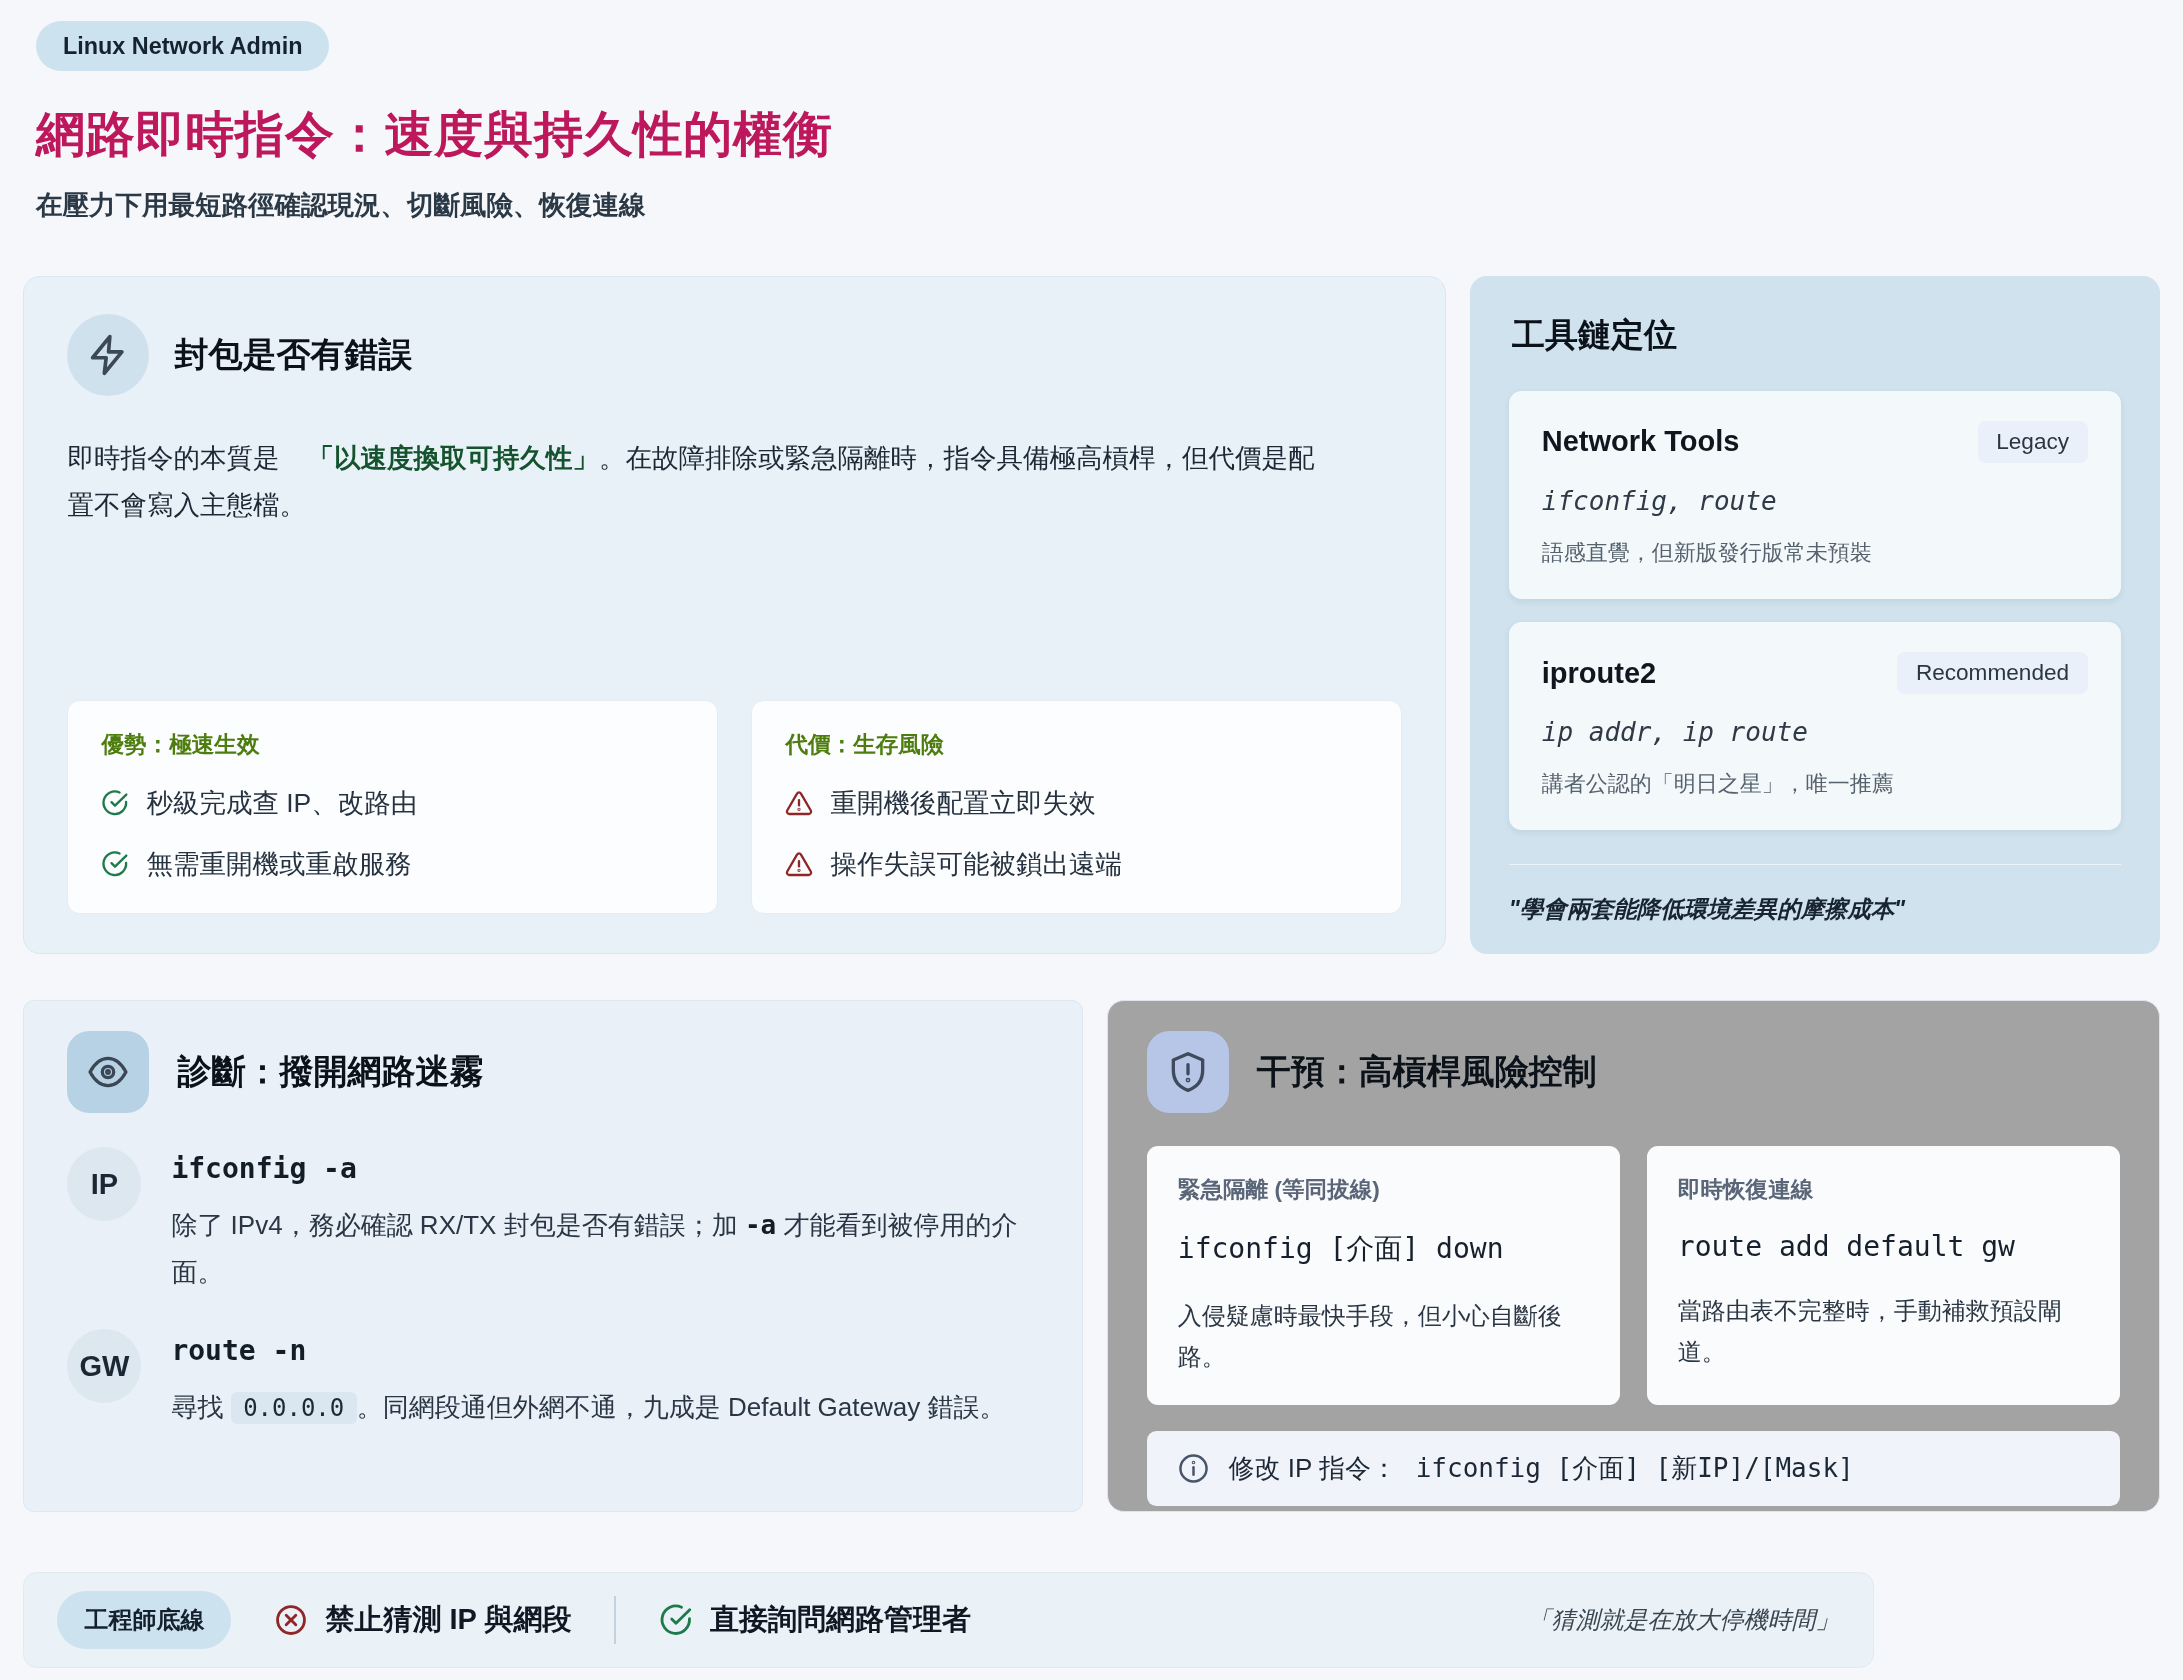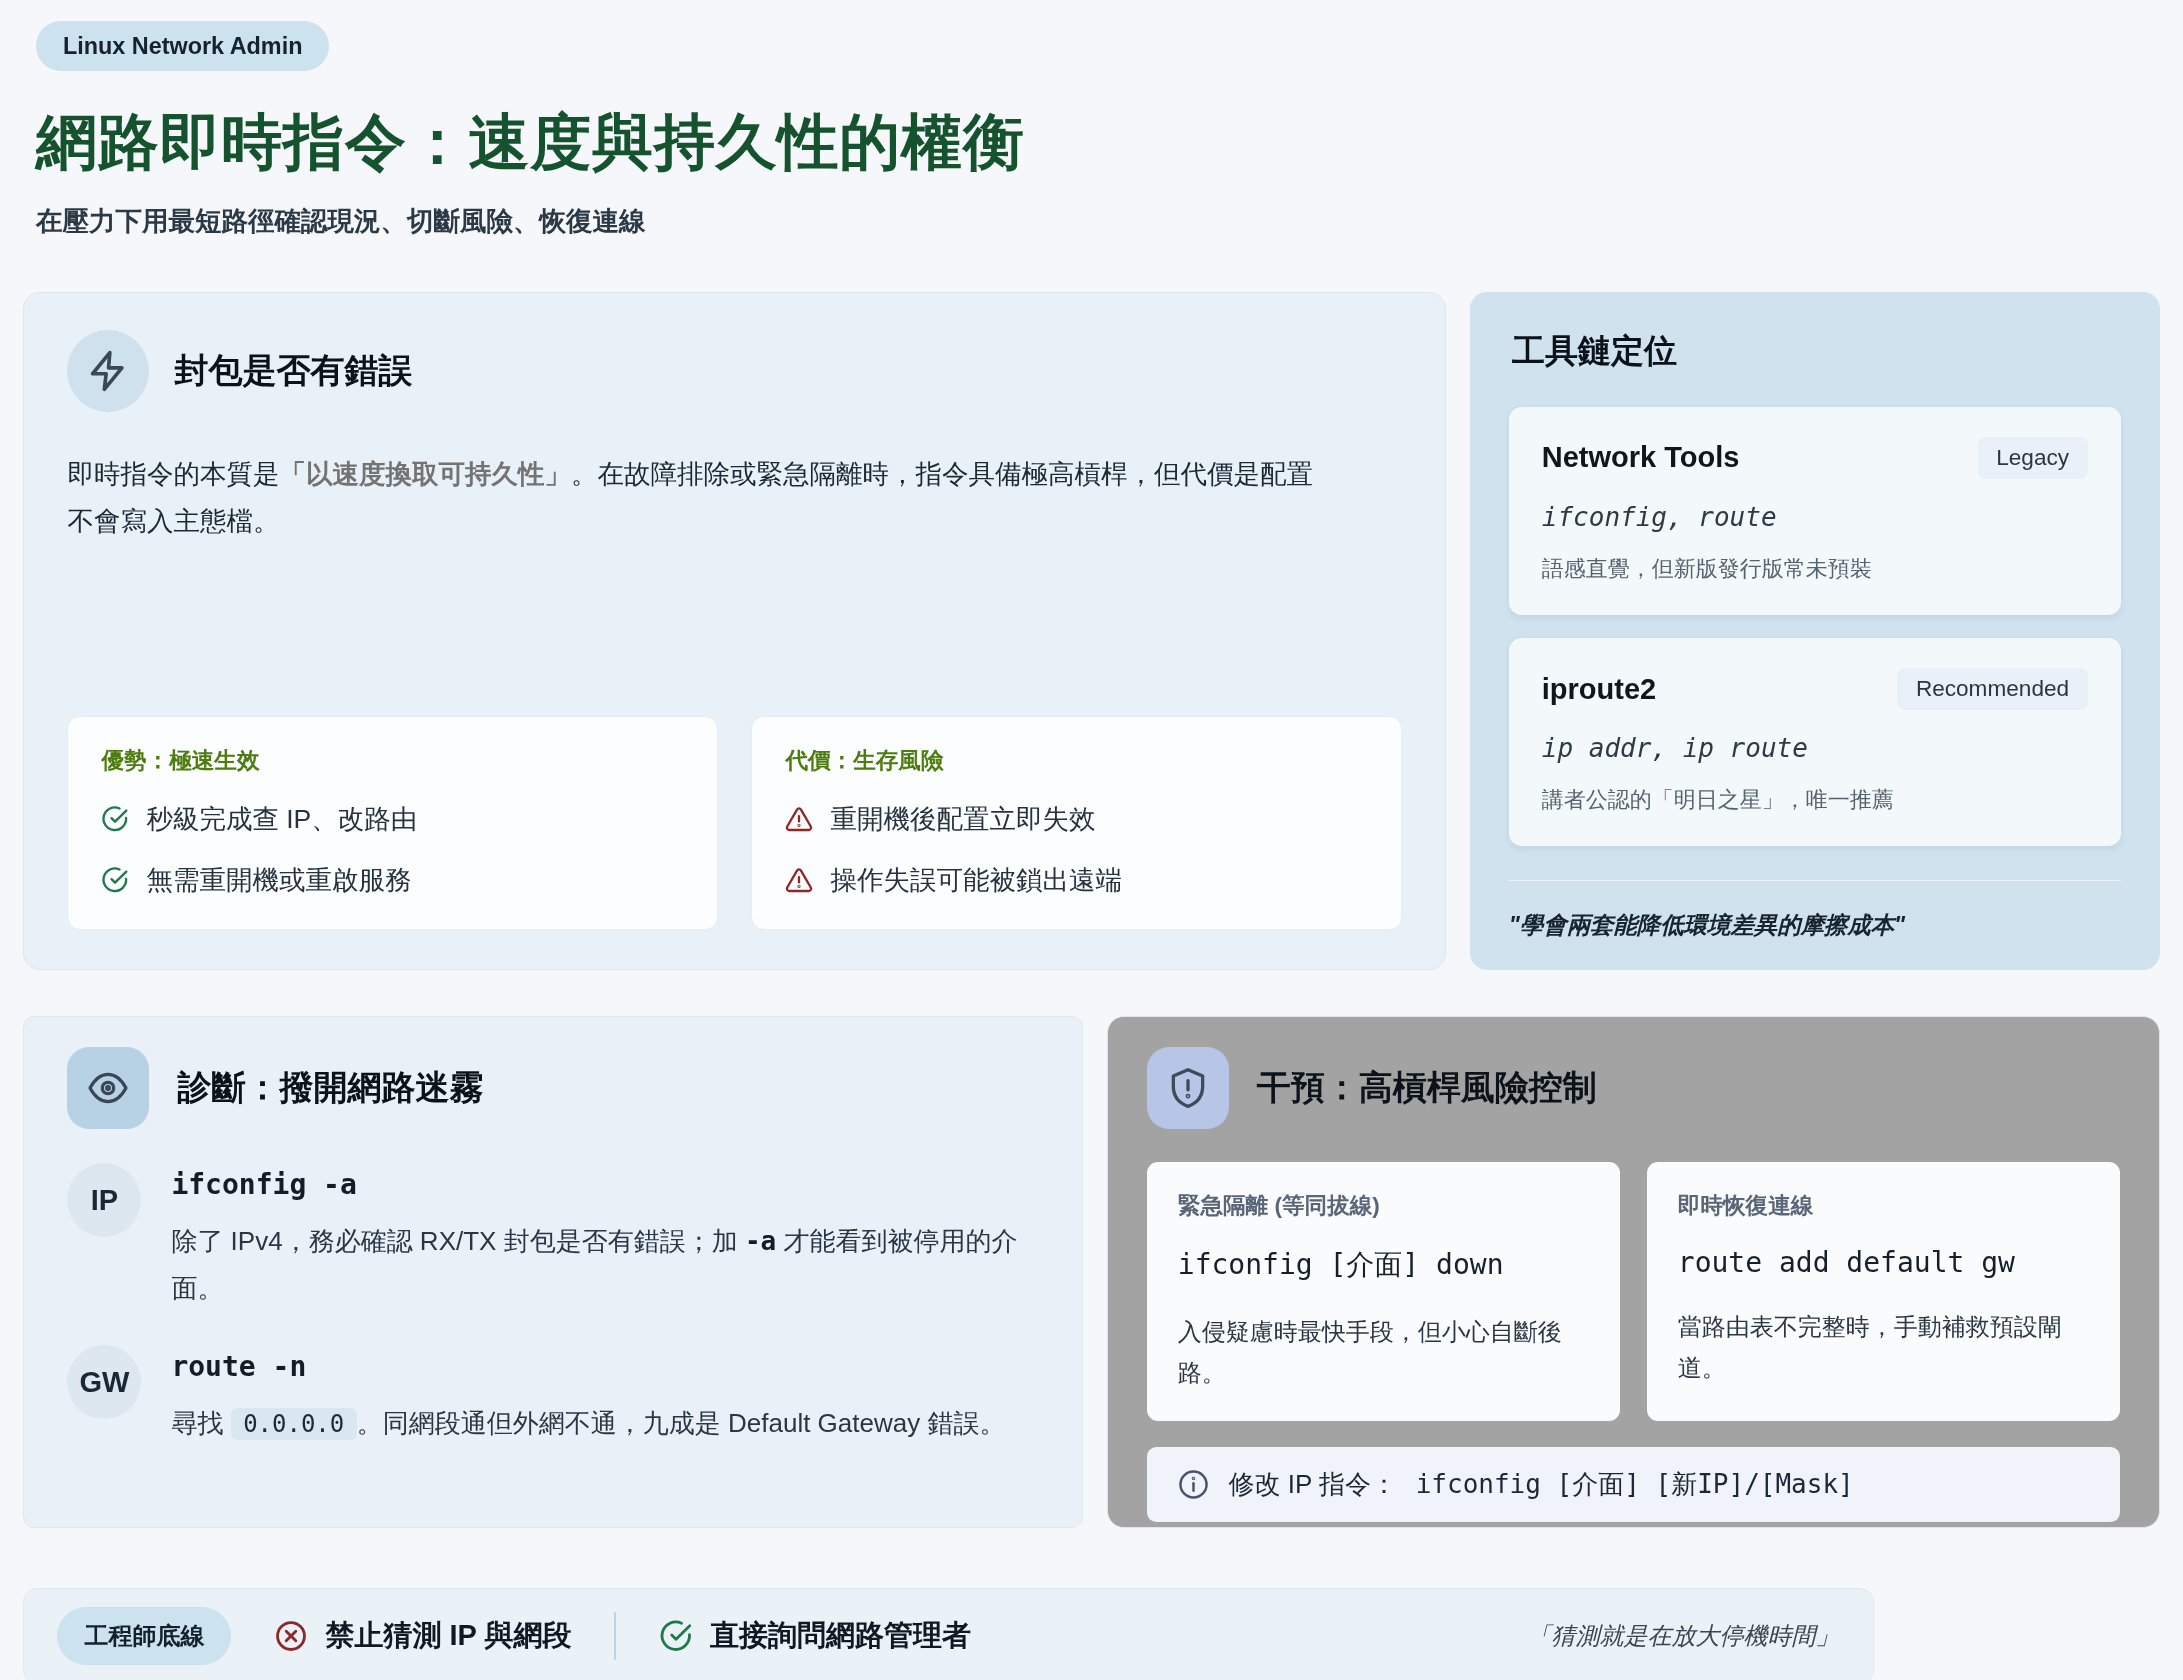--- a/index.html
+++ b/index.html
@@ -11,21 +11,21 @@
     overflow:hidden;
   }
   .page { width:1897px; height:1680px; padding:21px 23.4px 0 23.4px; }
 
   
   .hdr { padding-left:12.5px; }
   .hdr-badge {
     display:inline-block; background:#cde2ef; color:#16222e;
     font-size:23.4px; font-weight:700; padding:11.7px 27px; border-radius:34px;
   }
-  .hdr-title { margin-top:31px; font-size:61px; font-weight:900; color:#14532d; letter-spacing:0.8px; }
+  .hdr-title { margin-top:31px; font-size:49px; font-weight:900; color:#be185d; letter-spacing:0.8px; }
   .hdr-sub { margin-top:18.7px; font-size:26.5px; font-weight:700; color:#2b3947; }
 
   
   .ico { display:inline-flex; flex:none; }
   .ico svg { display:block; }
   .mono { font-family:"DejaVu Sans Mono","Liberation Mono",monospace; }
 
   
   .row1 { margin-top:53px; display:grid; grid-template-columns:1423px 690px; gap:23.4px; }
 
@@ -33,21 +33,21 @@
     height:678px; background:#e9f1f8; border:1.6px solid #dbe7f0; border-radius:17px;
     padding:37px 43px 39px 43px; display:flex; flex-direction:column;
   }
   .fw-head { display:flex; align-items:center; gap:25px; }
   .circle-ico {
     width:82px; height:82px; border-radius:50%; background:#cfe1ed;
     display:flex; align-items:center; justify-content:center; color:#3d4856;
   }
   .h2 { font-size:34px; font-weight:900; color:#0c1219; }
   .fw-body { margin-top:39px; font-size:26.5px; line-height:1.78; color:#1c2935; max-width:1263px; }
-  .fw-body b { color:#737373; }
+  .fw-body b { color:#14532d;margin-left:28px; }
   .fw-grid { margin-top:auto; display:grid; grid-template-columns:1fr 1fr; gap:33px; }
   .mini-card {
     background:#fcfdfe; border:1.6px solid #e4edf3; border-radius:12.5px;
     padding:28px 33px 31px 33px; min-height:201px;
   }
   .mini-label { font-size:22.6px; font-weight:700; color:#4d7c0f; }
   .mini-item { display:flex; align-items:center; gap:17px; margin-top:25px; font-size:26.5px; color:#26323f; }
   .ok { color:#1e7a4a; }
   .warn { color:#8f2727; }
 

